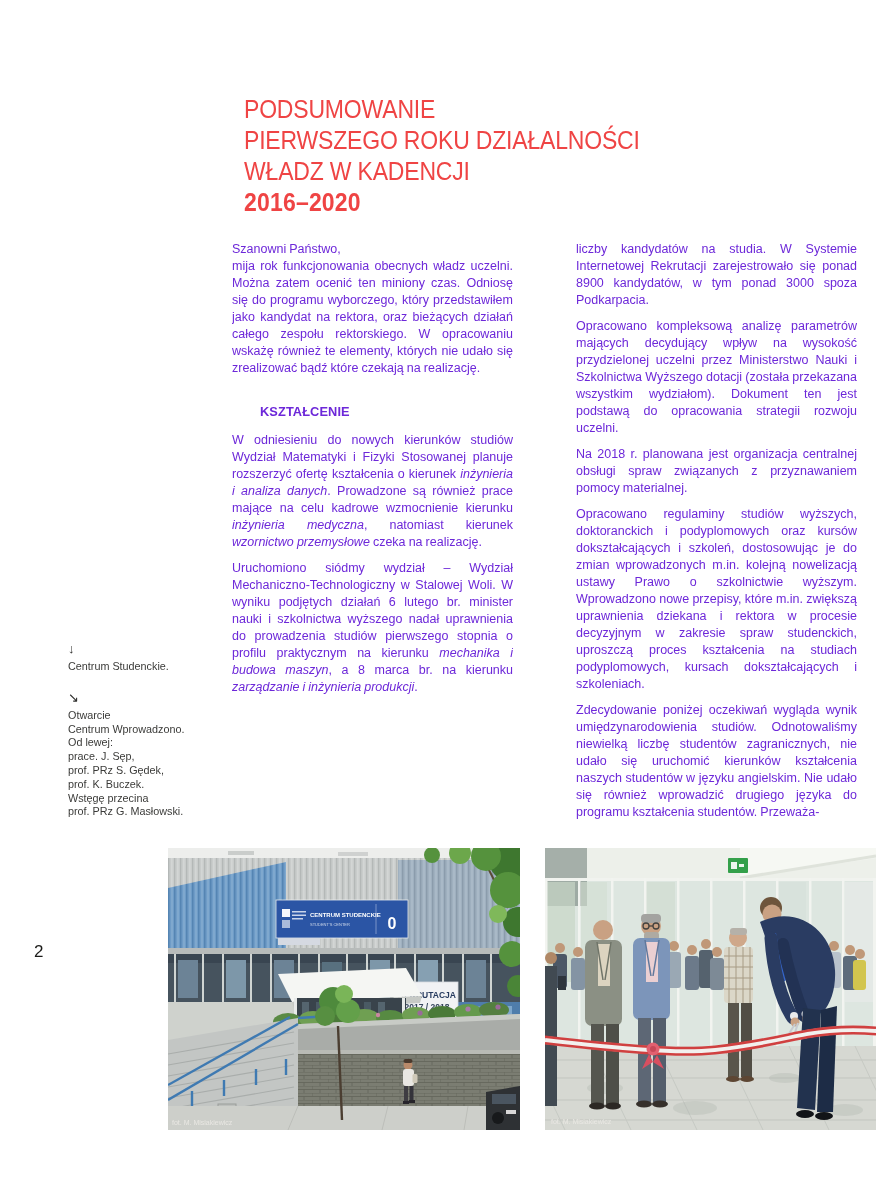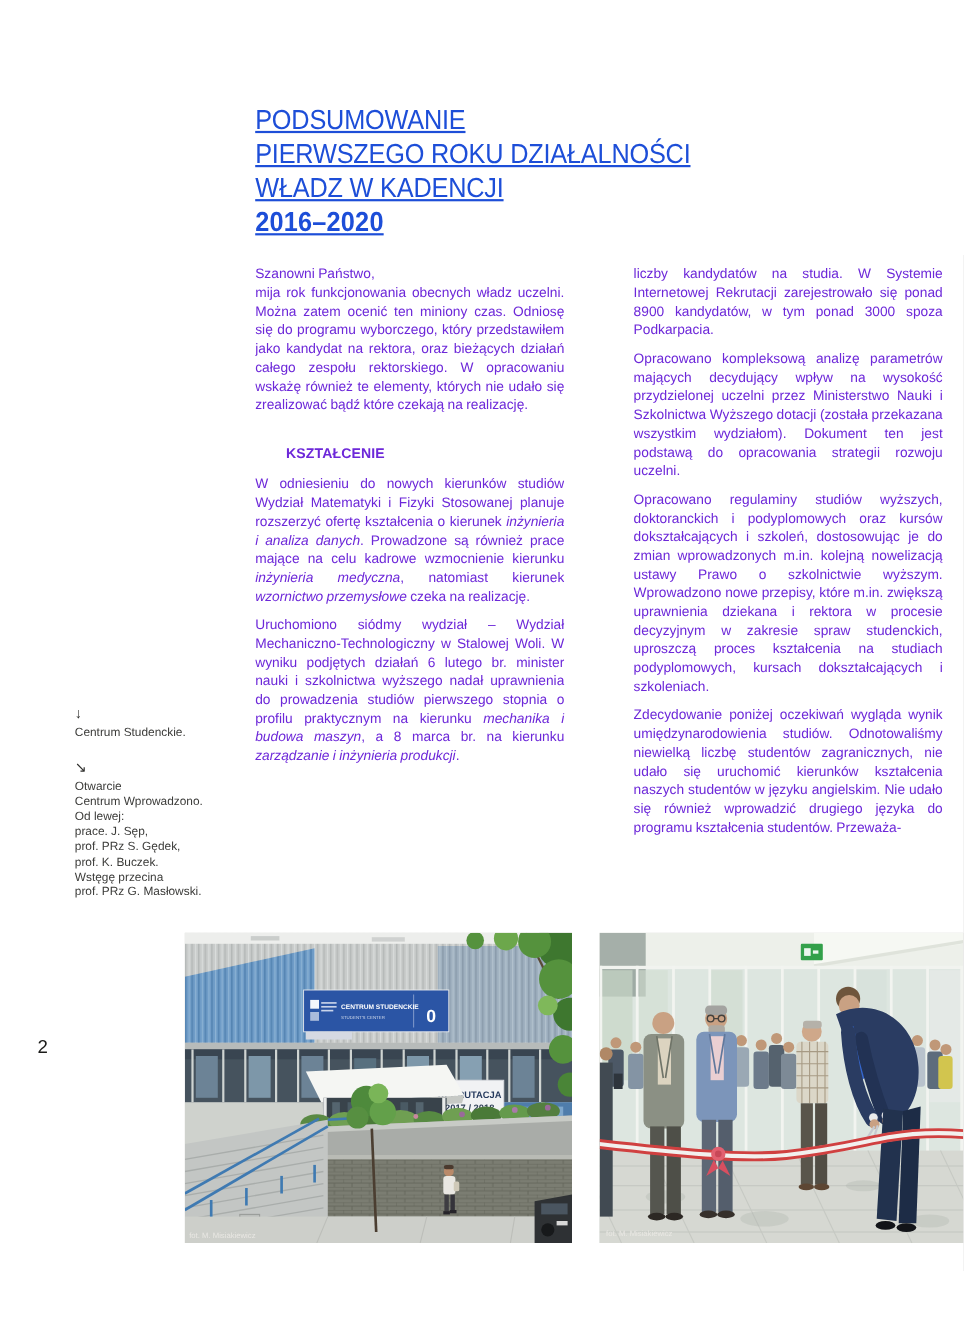--- a/index.html
+++ b/index.html
@@ -2,21 +2,21 @@
 <html lang="pl"><head>
 <meta charset="utf-8">
 <style>
   html,body { margin:0; padding:0; background:#e9e9e9; }
   .page {
     position:relative; width:876px; height:1200px; margin:0 auto;
     background:#ffffff; overflow:hidden;
     font-family:"Liberation Sans", sans-serif; color:#1f1f1d;
   }
   
-  .title-block { position:absolute; left:232px; top:94px; color:#1d4ed8;text-decoration:underline; }
+  .title-block { position:absolute; left:244px; top:94px; color:#ef4444; }
   .title-line, .title-years {
     font-size:25px; line-height:31px; font-weight:400; letter-spacing:-0.2px;
     transform:scaleX(0.92); transform-origin:0 50%; white-space:nowrap;
   }
   .title-years { font-weight:700; letter-spacing:0.2px; }
   
   .col {
     position:absolute; top:241px; width:281px; height:604px; overflow:hidden;
     font-size:12.5px; line-height:17px; text-align:justify;
     word-spacing:-0.4px; color:#6d28d9;
@@ -57,20 +57,21 @@
 
   <div class="col col-left">
       <p><span>Szanowni Państwo,</span><br><span>mija rok funkcjonowania obecnych władz uczelni. Można zatem ocenić ten miniony czas. Odniosę się do programu wyborczego, który przedstawiłem jako kandydat na rektora, oraz bieżących działań całego zespołu rektorskiego. W opracowaniu wskażę również te elementy, których nie udało się zrealizować bądź które czekają na realizację.</span></p>
       <h4 class="subhead">KSZTAŁCENIE</h4>
       <p><span>W odniesieniu do nowych kierunków studiów Wydział Matematyki i Fizyki Stosowanej planuje rozszerzyć ofertę kształcenia o kierunek </span><i>inżynieria i analiza danych</i><span>. Prowadzone są również prace mające na celu kadrowe wzmocnienie kierunku </span><i>inżynieria medyczna</i><span>, natomiast kierunek </span><i>wzornictwo przemysłowe</i><span> czeka na realizację.</span></p>
       <p><span>Uruchomiono siódmy wydział – Wydział Mechaniczno-Technologiczny w Stalowej Woli. W wyniku podjętych działań 6 lutego br. minister nauki i szkolnictwa wyższego nadał uprawnienia do prowadzenia studiów pierwszego stopnia o profilu praktycznym na kierunku </span><i>mechanika i budowa maszyn</i><span>, a 8 marca br. na kierunku </span><i>zarządzanie i inżynieria produkcji</i><span>.</span></p>
     </div>
   <div class="col col-right">
       <p><span>liczby kandydatów na studia. W Systemie Internetowej Rekrutacji zarejestrowało się ponad 8900 kandydatów, w tym ponad 3000 spoza Podkarpacia.</span></p>
       <p><span>Opracowano kompleksową analizę parametrów mających decydujący wpływ na wysokość przydzielonej uczelni przez Ministerstwo Nauki i Szkolnictwa Wyższego dotacji (została przekazana wszystkim wydziałom). Dokument ten jest podstawą do opracowania strategii rozwoju uczelni.</span></p>
+      <p><span>Na 2018 r. planowana jest organizacja centralnej obsługi spraw związanych z przyznawaniem pomocy materialnej.</span></p>
       <p><span>Opracowano regulaminy studiów wyższych, doktoranckich i podyplomowych oraz kursów dokształcających i szkoleń, dostosowując je do zmian wprowadzonych m.in. kolejną nowelizacją ustawy Prawo o szkolnictwie wyższym. Wprowadzono nowe przepisy, które m.in. zwiększą uprawnienia dziekana i rektora w procesie decyzyjnym w zakresie spraw studenckich, uproszczą proces kształcenia na studiach podyplomowych, kursach dokształcających i szkoleniach.</span></p>
       <p><span>Zdecydowanie poniżej oczekiwań wygląda wynik umiędzynarodowienia studiów. Odnotowaliśmy niewielką liczbę studentów zagranicznych, nie udało się uruchomić kierunków kształcenia naszych studentów w języku angielskim. Nie udało się również wprowadzić drugiego języka do programu kształcenia studentów. Przeważa-</span></p>
     </div>
 
   <div class="sidebar-captions">
       <div class="caption">
         <div class="caption-arrow">↓</div>
         <div>Centrum Studenckie.</div>
       </div>
       <div class="caption">

